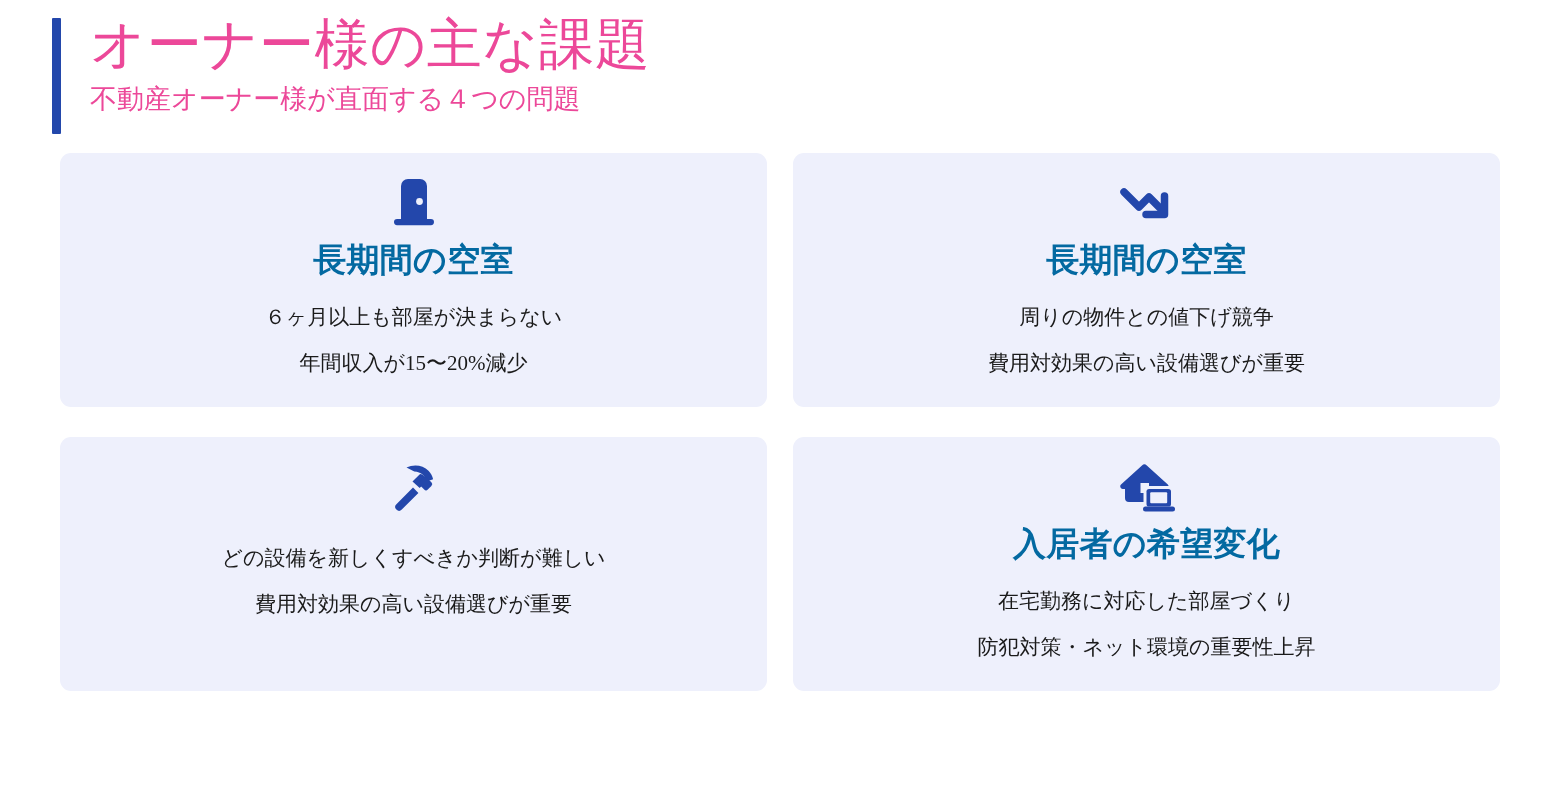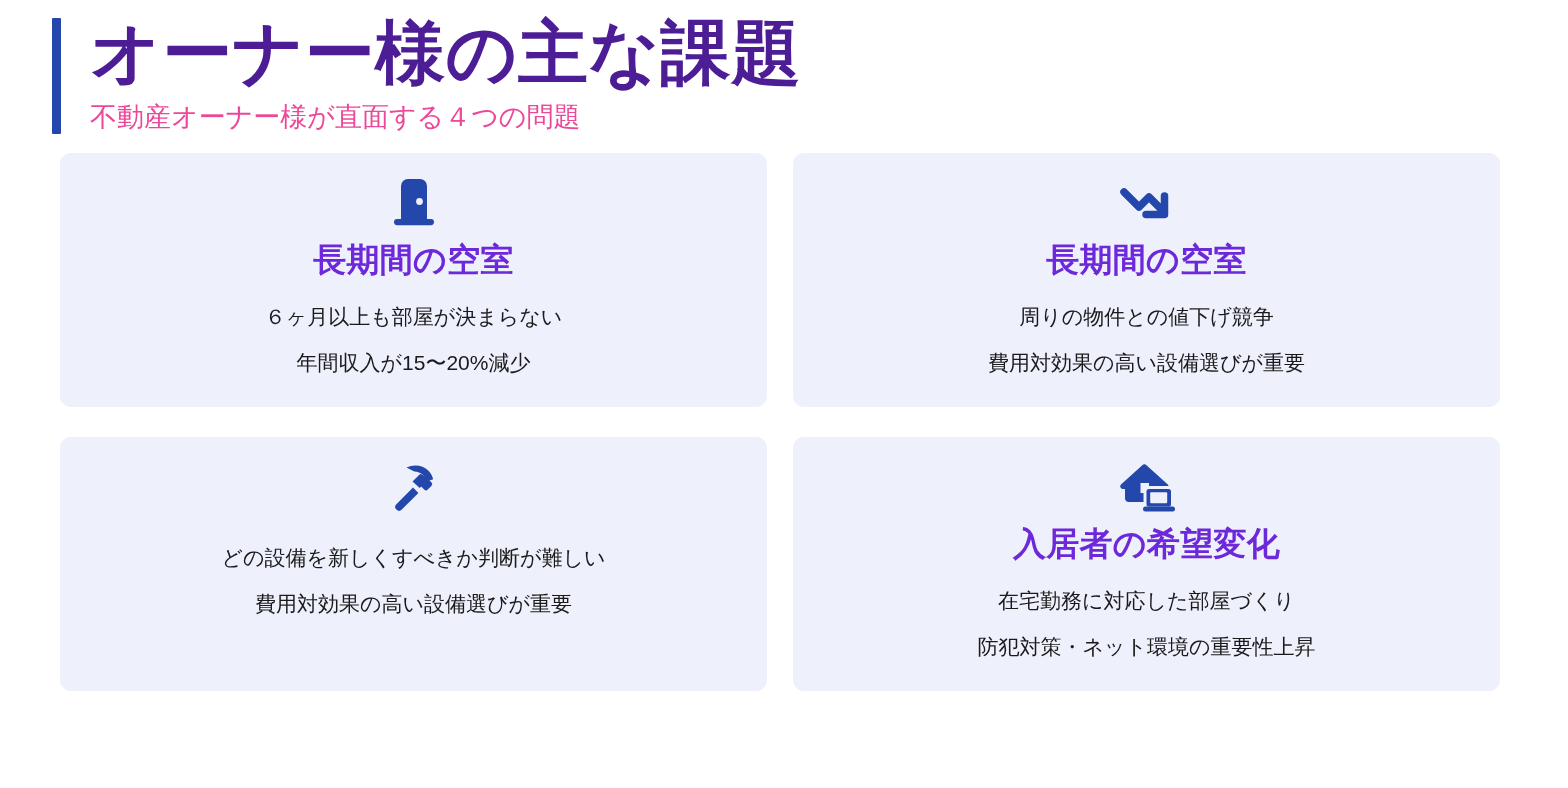--- a/index.html
+++ b/index.html
@@ -35,24 +35,24 @@
     position: absolute;
     left: 0;
     top: 6px;
     width: 9px;
     height: 116px;
     background: #2347ab;
     border-radius: 1px;
   }
   .page-title {
     margin: 0;
-    font-size: 70px;
+    font-size: 55px;
     line-height: 1.18;
-    font-weight: 700;
-    color: #4c1d95;
+    font-weight: 400;
+    color: #ec4899;
     letter-spacing: 0.5px;
     white-space: nowrap;
   }
   .page-subtitle {
     margin: 4px 0 0 0;
     font-size: 27px;
     line-height: 1.35;
     font-weight: 400;
     color: #ec4899;
     white-space: nowrap;
@@ -92,31 +92,32 @@
   }
   .card-icon svg {
     display: block;
   }
 
   .card-title {
     margin: 0;
     font-size: 33px;
     line-height: 1.3;
     font-weight: 700;
-    color: #6d28d9;
+    color: #0369a1;
     text-align: right;
     letter-spacing: 0.3px;
   }
 
   .card-lines {
     margin-top: 22px;
     display: flex;
     flex-direction: column;
     align-items: center;
     gap: 20px;
+    font-family: Liberation Serif, serif;
   }
   .card-line {
     margin: 0;
     font-size: 21px;
     line-height: 1.25;
     font-weight: 400;
     color: #1a1a1a;
     text-align: center;
     white-space: nowrap;
   }

